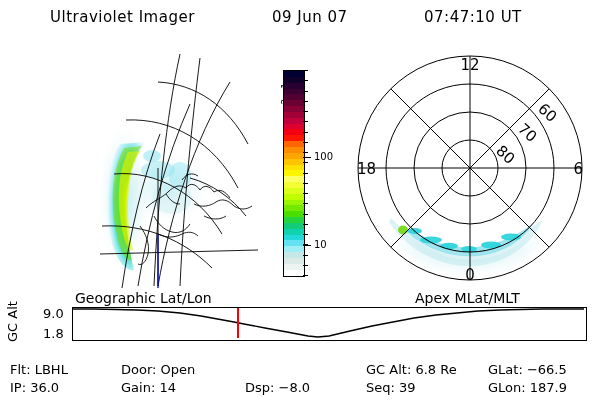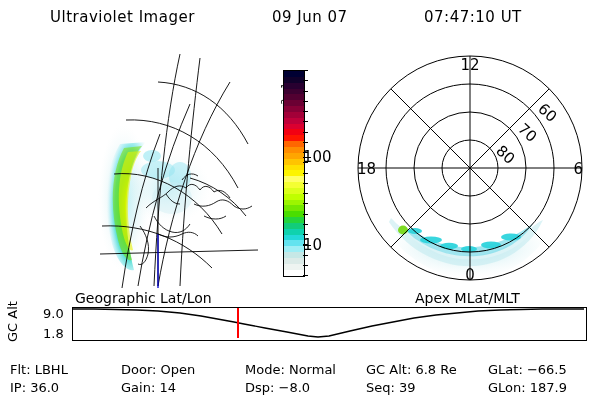--- a/index.html
+++ b/index.html
@@ -27,21 +27,21 @@
     position:absolute;left:-52px;top:62px;width:150px;
     transform:rotate(-90deg);transform-origin:center center;
     text-align:center;font-size:13px;white-space:nowrap;
   }
   #cbar-axis-label sup{font-size:9px;vertical-align:super;}
   #cbar-box{position:absolute;left:18px;top:10px;width:20px;height:205px;border:1px solid #000;}
   .cbar-cell{width:100%;}
   #cbar-ticks{position:absolute;left:38px;top:10px;width:40px;height:205px;}
   .cbar-tick{position:absolute;left:0;width:5px;height:1px;background:#000;}
   .cbar-tick.major{width:8px;}
-  .cbar-lbl{position:absolute;left:0;font-size:15px;line-height:10px;white-space:nowrap;}
+  .cbar-lbl{position:absolute;left:11px;font-size:10px;line-height:10px;white-space:nowrap;}
 
   
   #apex-panel{left:345px;top:48px;width:250px;height:240px;}
 
   
   .panel-caption{font-size:14px;white-space:nowrap;margin-left:7px;}
   #cap-geo{left:68px;top:290px;}
   #cap-apex{left:408px;top:290px;}
 
   
@@ -294,21 +294,20 @@
       <polyline fill="none" stroke="#000000" stroke-width="1.4" points="0,1 21,1 43,1.5 64,2 85,3 107,5 128,8 150,12 161,14 171,16 192,20 214,24 235,28 245,29 256,28 277,23 299,18 320,14 341,10 363,7 384,5 405,3 427,2 448,1.5 469,1 490,1 511,1"></polyline>
     </svg>
     <div style="position:absolute;left:164px;top:0;width:2px;height:30px;background:#ff0000"></div>
   </div>
 
 </div>
 
 <div id="status" class="abs">
   <span class="status-cell" style="left:10px;top:0">Flt: LBHL</span>
   <span class="status-cell" style="left:121px;top:0">Door: Open</span>
-  <span class="status-cell" style="left:245px;top:0">Mode: Normal</span>
   <span class="status-cell" style="left:366px;top:0">GC Alt: 6.8 Re</span>
   <span class="status-cell" style="left:488px;top:0">GLat: −66.5</span>
 
   <span class="status-cell" style="left:10px;top:18px">IP: 36.0</span>
   <span class="status-cell" style="left:121px;top:18px">Gain: 14</span>
   <span class="status-cell" style="left:245px;top:18px">Dsp:   −8.0</span>
   <span class="status-cell" style="left:366px;top:18px">Seq: 39</span>
   <span class="status-cell" style="left:488px;top:18px">GLon: 187.9</span>
 </div>
 

